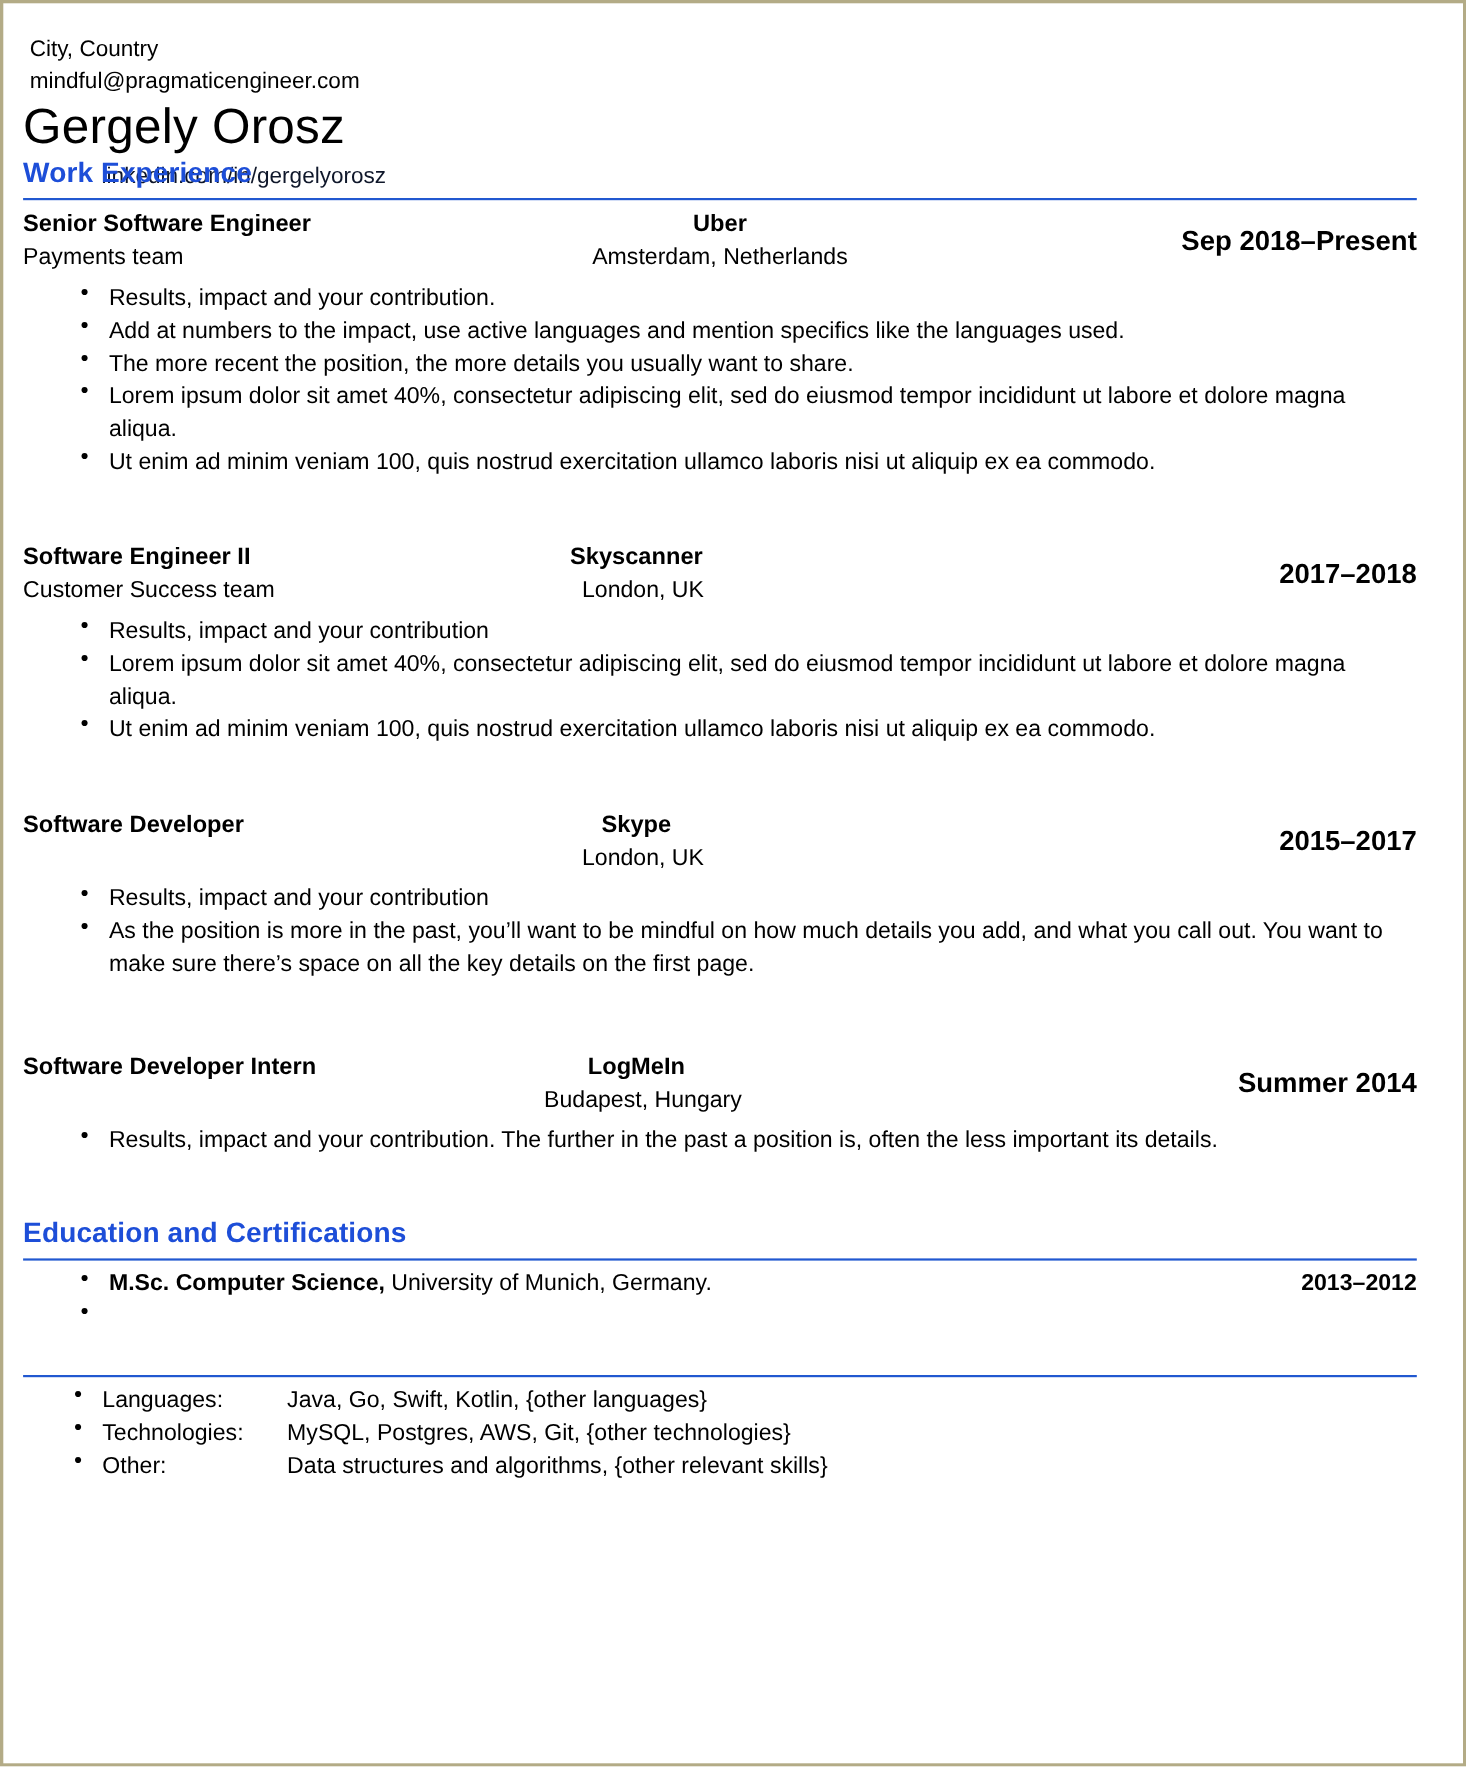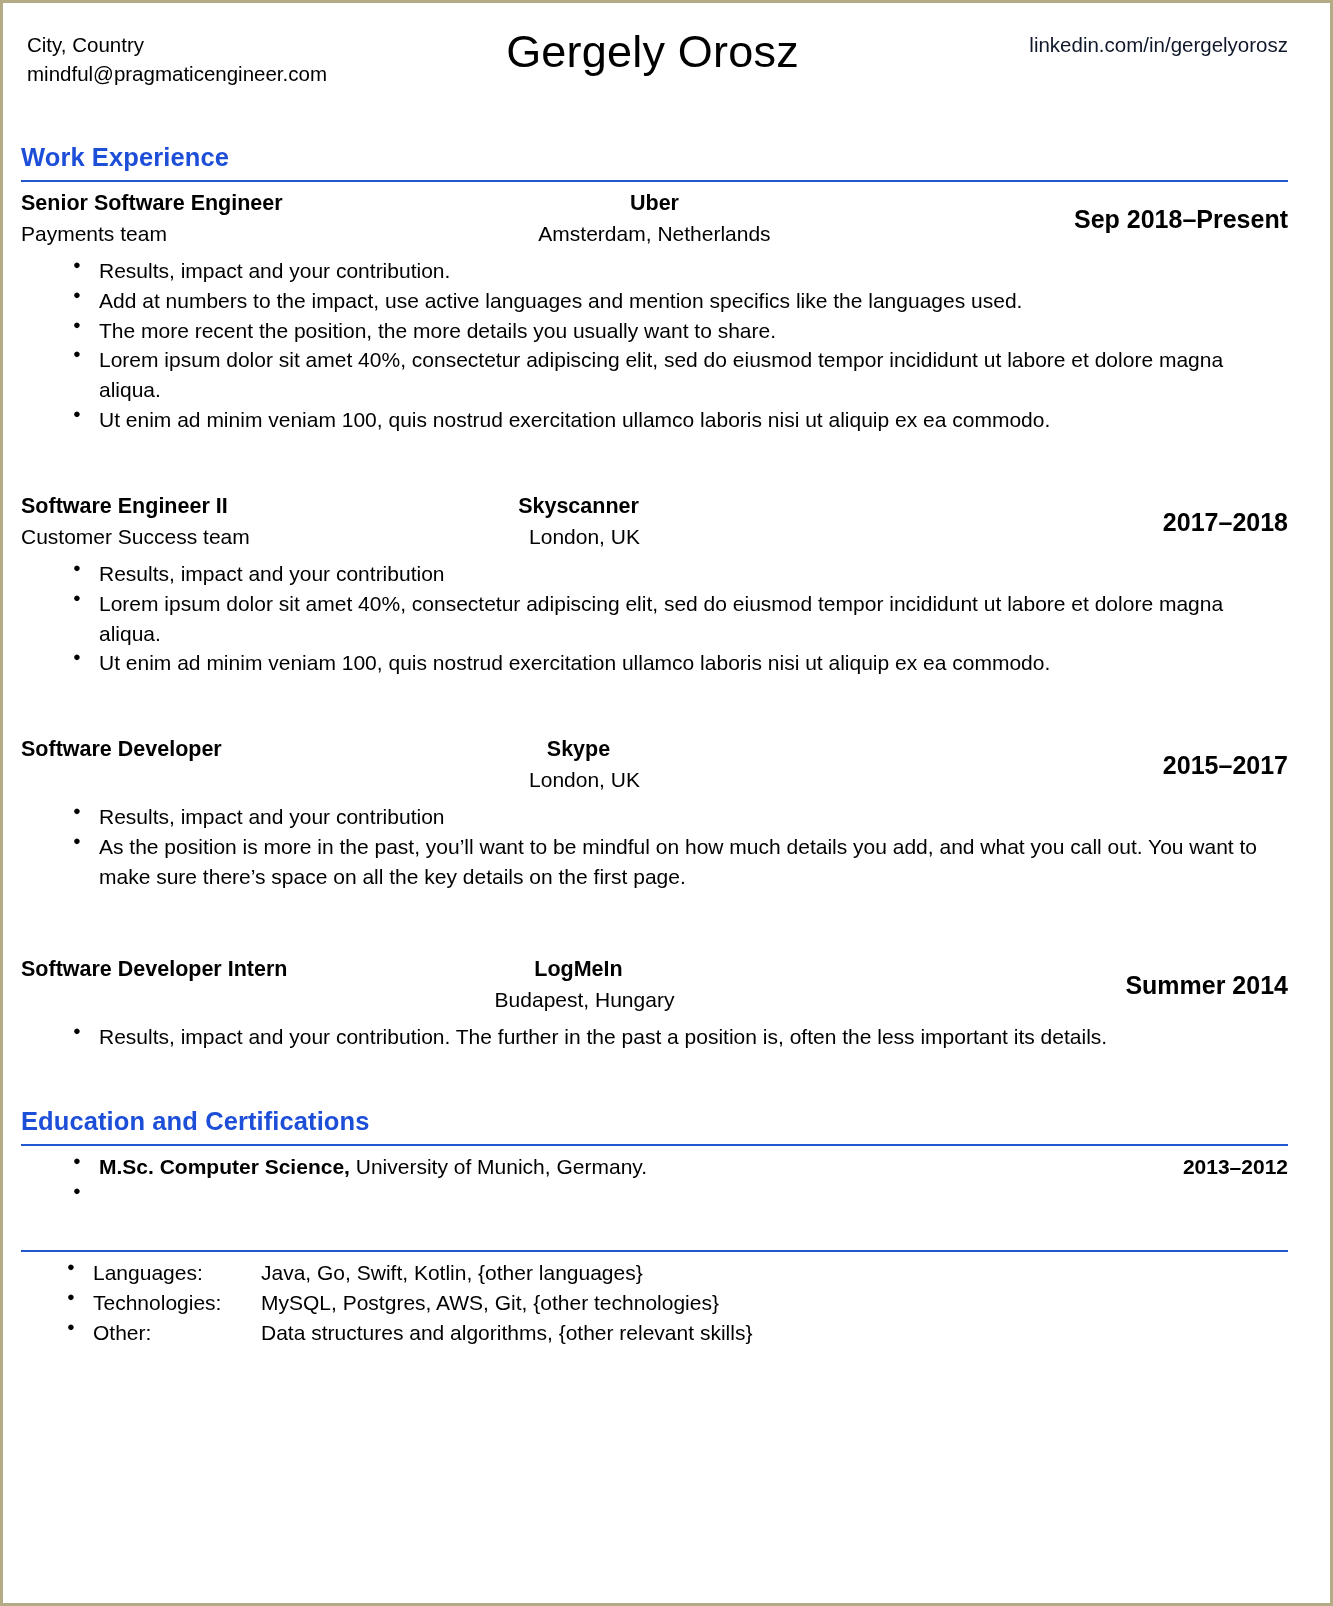--- a/index.html
+++ b/index.html
@@ -26,20 +26,21 @@
     height: 100%;
     padding: 22px 42px 0 18px;
   }
 
   
   .header {
     display: flex;
     align-items: flex-start;
     justify-content: space-between;
     height: 118px;
+    flex-direction: column;
   }
   .contact {
     width: 360px;
     font-size: 20.5px;
     line-height: 1.42;
     padding-top: 5px;
     padding-left: 6px;
   }
   .contact div { white-space: nowrap; }
   .name-wrap {

